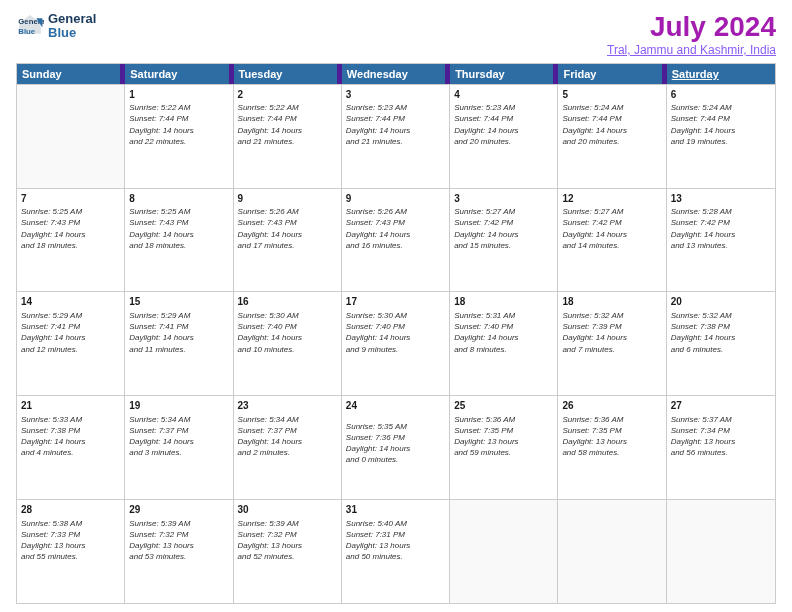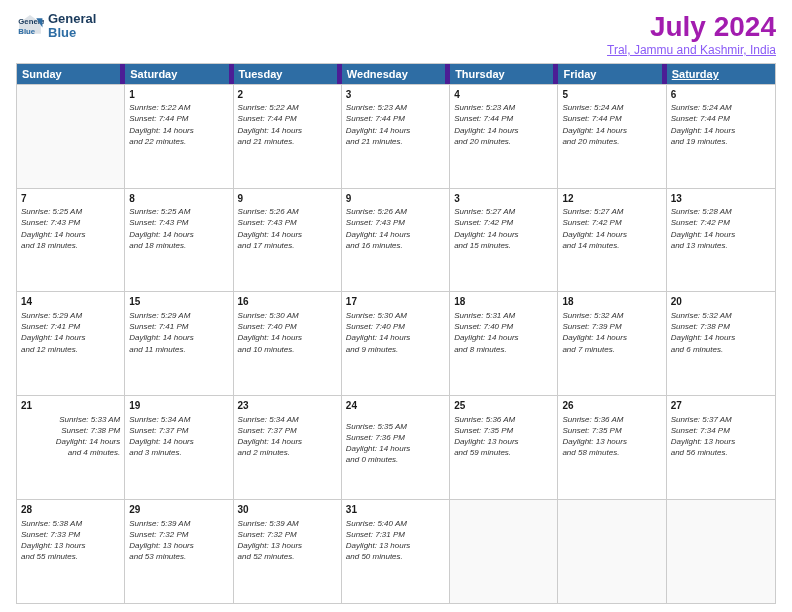--- a/index.html
+++ b/index.html
@@ -280,21 +280,21 @@
             <span class="day-number">20</span>
             <div class="cell-info" style="white-space: pre-line;">Sunrise: 5:32 AM
 Sunset: 7:38 PM
 Daylight: 14 hours
 and 6 minutes.</div>
           </div>
         </div>
         <div class="cal-row">
           <div class="cal-cell">
             <span class="day-number">21</span>
-            <div class="cell-info" style="white-space: pre-line; text-align: right;">Sunrise: 5:33 AM
+            <div class="cell-info" style="white-space: pre-line;">Sunrise: 5:33 AM
 Sunset: 7:38 PM
 Daylight: 14 hours
 and 4 minutes.</div>
           </div>
           <div class="cal-cell">
             <span class="day-number">19</span>
             <div class="cell-info" style="white-space: pre-line;">Sunrise: 5:34 AM
 Sunset: 7:37 PM
 Daylight: 14 hours
 and 3 minutes.</div>

